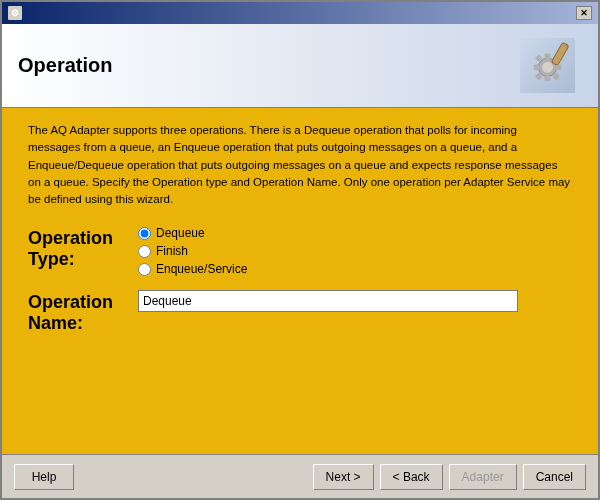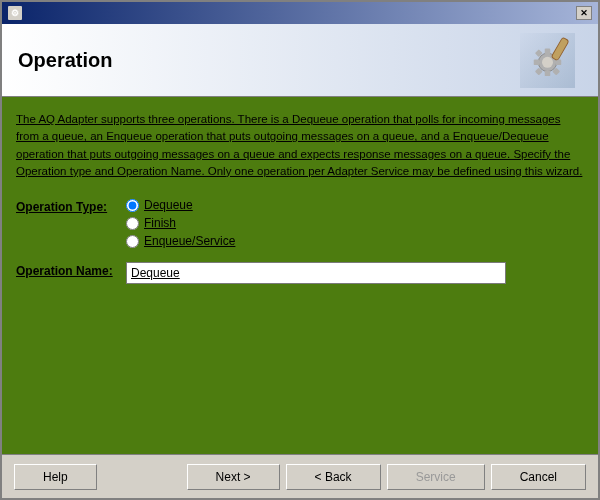--- a/index.html
+++ b/index.html
@@ -54,61 +54,60 @@
       display: flex;
       align-items: center;
       justify-content: center;
       font-size: 9px;
       font-weight: bold;
       cursor: pointer;
       color: black;
     }
     .header-banner {
       background: linear-gradient(to right, #ffffff, #c8d4e8);
-      height: 73px;
+      height: 84px;
       padding: 10px 16px;
       display: flex;
       align-items: center;
       justify-content: space-between;
       border-bottom: 1px solid #808080;
       flex-shrink: 0;
     }
     .header-title {
       font-size: 20px;
       font-weight: bold;
       color: #000;
     }
     .header-icon {
       width: 70px;
       height: 60px;
       display: flex;
       align-items: center;
       justify-content: center;
     }
     .content {
-      background: #4d7c0f;
+      background: #eab308;
       flex: 1;
-      padding: 14px 14px;
+      padding: 14px 26px;
       overflow: auto;
-      text-decoration: underline;
     }
     .description {
       font-size: 11.5px;
       color: #000;
       line-height: 1.5;
       margin-bottom: 18px;
     }
     .form-row {
       display: flex;
       align-items: flex-start;
       margin-bottom: 14px;
     }
     .form-label {
       width: 110px;
-      font-size: 12px;
+      font-size: 18px;
       font-weight: bold;
       padding-top: 2px;
       flex-shrink: 0;
     }
     .radio-group {
       display: flex;
       flex-direction: column;
       gap: 4px;
     }
     .radio-item {
@@ -143,21 +142,21 @@
     }
     .footer-right {
       display: flex;
       gap: 6px;
     }
     .btn {
       background: #d4d0c8;
       border: 1px solid #808080;
       border-top-color: #fff;
       border-left-color: #fff;
-      padding: 3px 28px;
+      padding: 3px 12px;
       font-size: 12px;
       cursor: pointer;
       min-width: 60px;
       height: 26px;
     }
     .btn-disabled {
       color: #999;
       cursor: default;
     }
     .btn-next {
@@ -240,17 +239,17 @@
     </div>
   </div>
 
   <div class="footer">
     <div class="footer-left">
       <button class="btn">Help</button>
     </div>
     <div class="footer-right">
       <button class="btn btn-next">Next &gt;</button>
       <button class="btn">&lt; Back</button>
-      <button class="btn btn-disabled" disabled="">Service</button>
+      <button class="btn btn-disabled" disabled="">Adapter</button>
       <button class="btn">Cancel</button>
     </div>
   </div>
 </div>
 
 </body></html>

